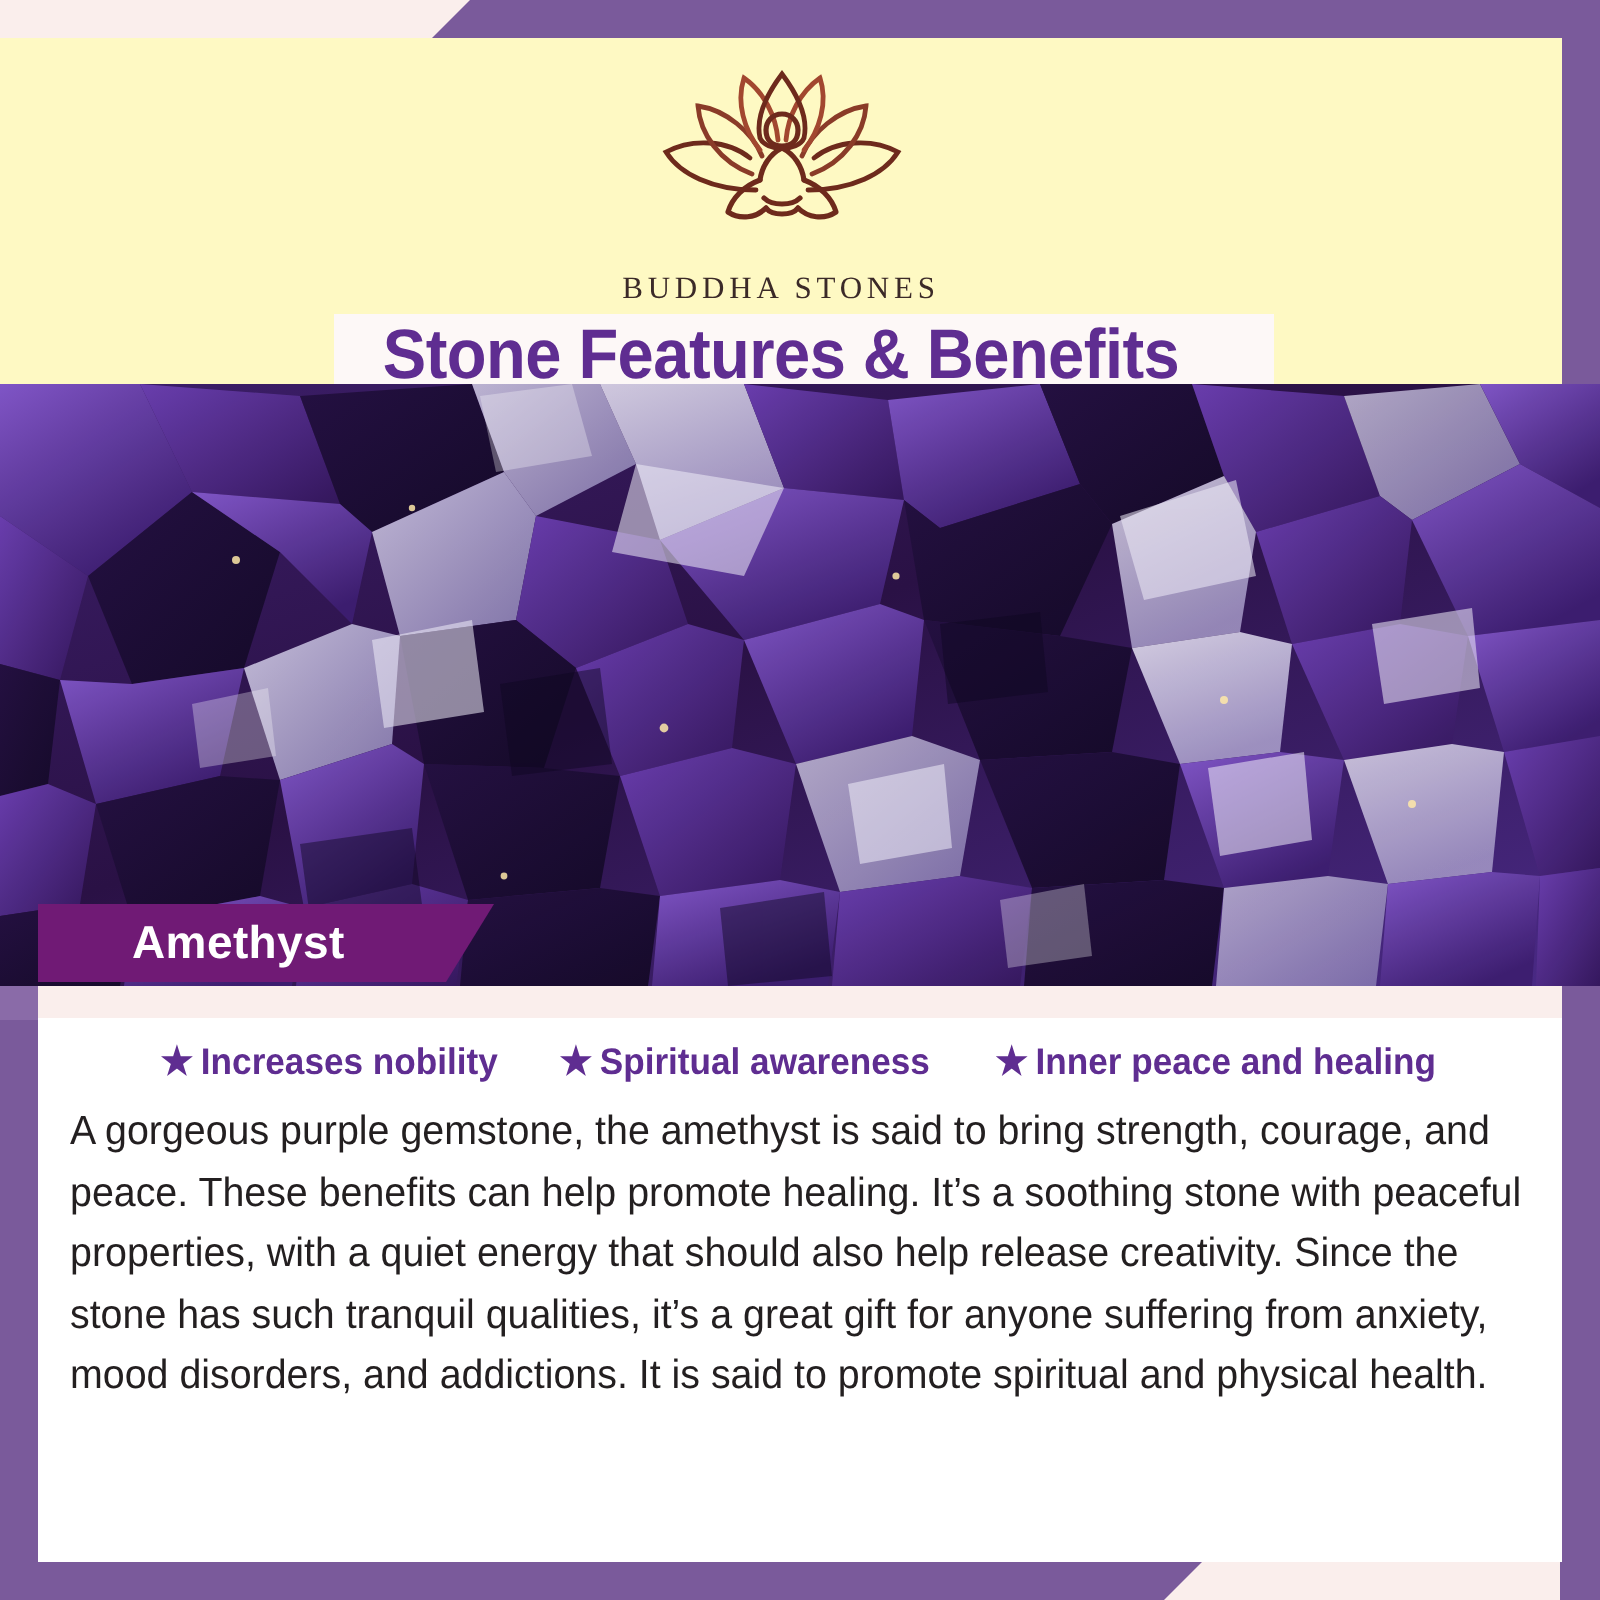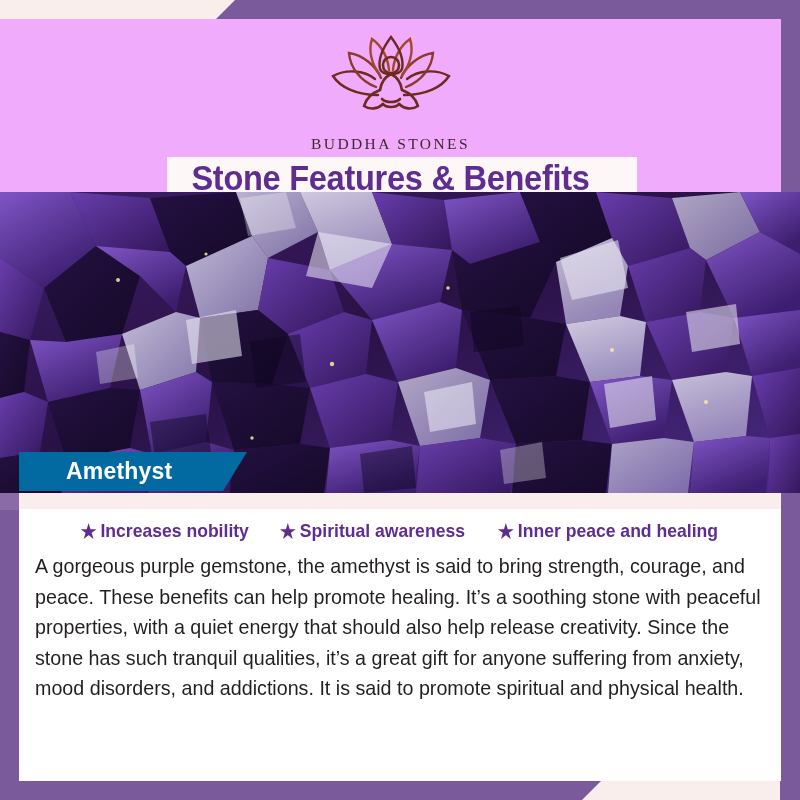--- a/index.html
+++ b/index.html
@@ -63,21 +63,21 @@
     background: #8a6ba8;
   }
 
   
   .header {
     position: absolute;
     top: 19px;
     left: 0;
     width: 781px;
     height: 173px;
-    background: #f0abfc;
+    background: #fef9c3;
   }
 
   .logo-wrap {
     position: absolute;
     top: 10px;
     left: 0;
     width: 781px;
     text-align: center;
   }
   .logo-mark {
@@ -128,21 +128,21 @@
   }
   .hero svg { display: block; }
 
   
   .ribbon {
     position: absolute;
     top: 452px;
     left: 19px;
     width: 228px;
     height: 39px;
-    background: #0369a1;
+    background: #701a75;
     clip-path: polygon(0 0, 100% 0, calc(100% - 24px) 100%, 0 100%);
     display: flex;
     align-items: center;
   }
   .ribbon-label {
     margin-left: 47px;
     color: #ffffff;
     font-size: 23px;
     font-weight: bold;
     letter-spacing: 0.2px;

